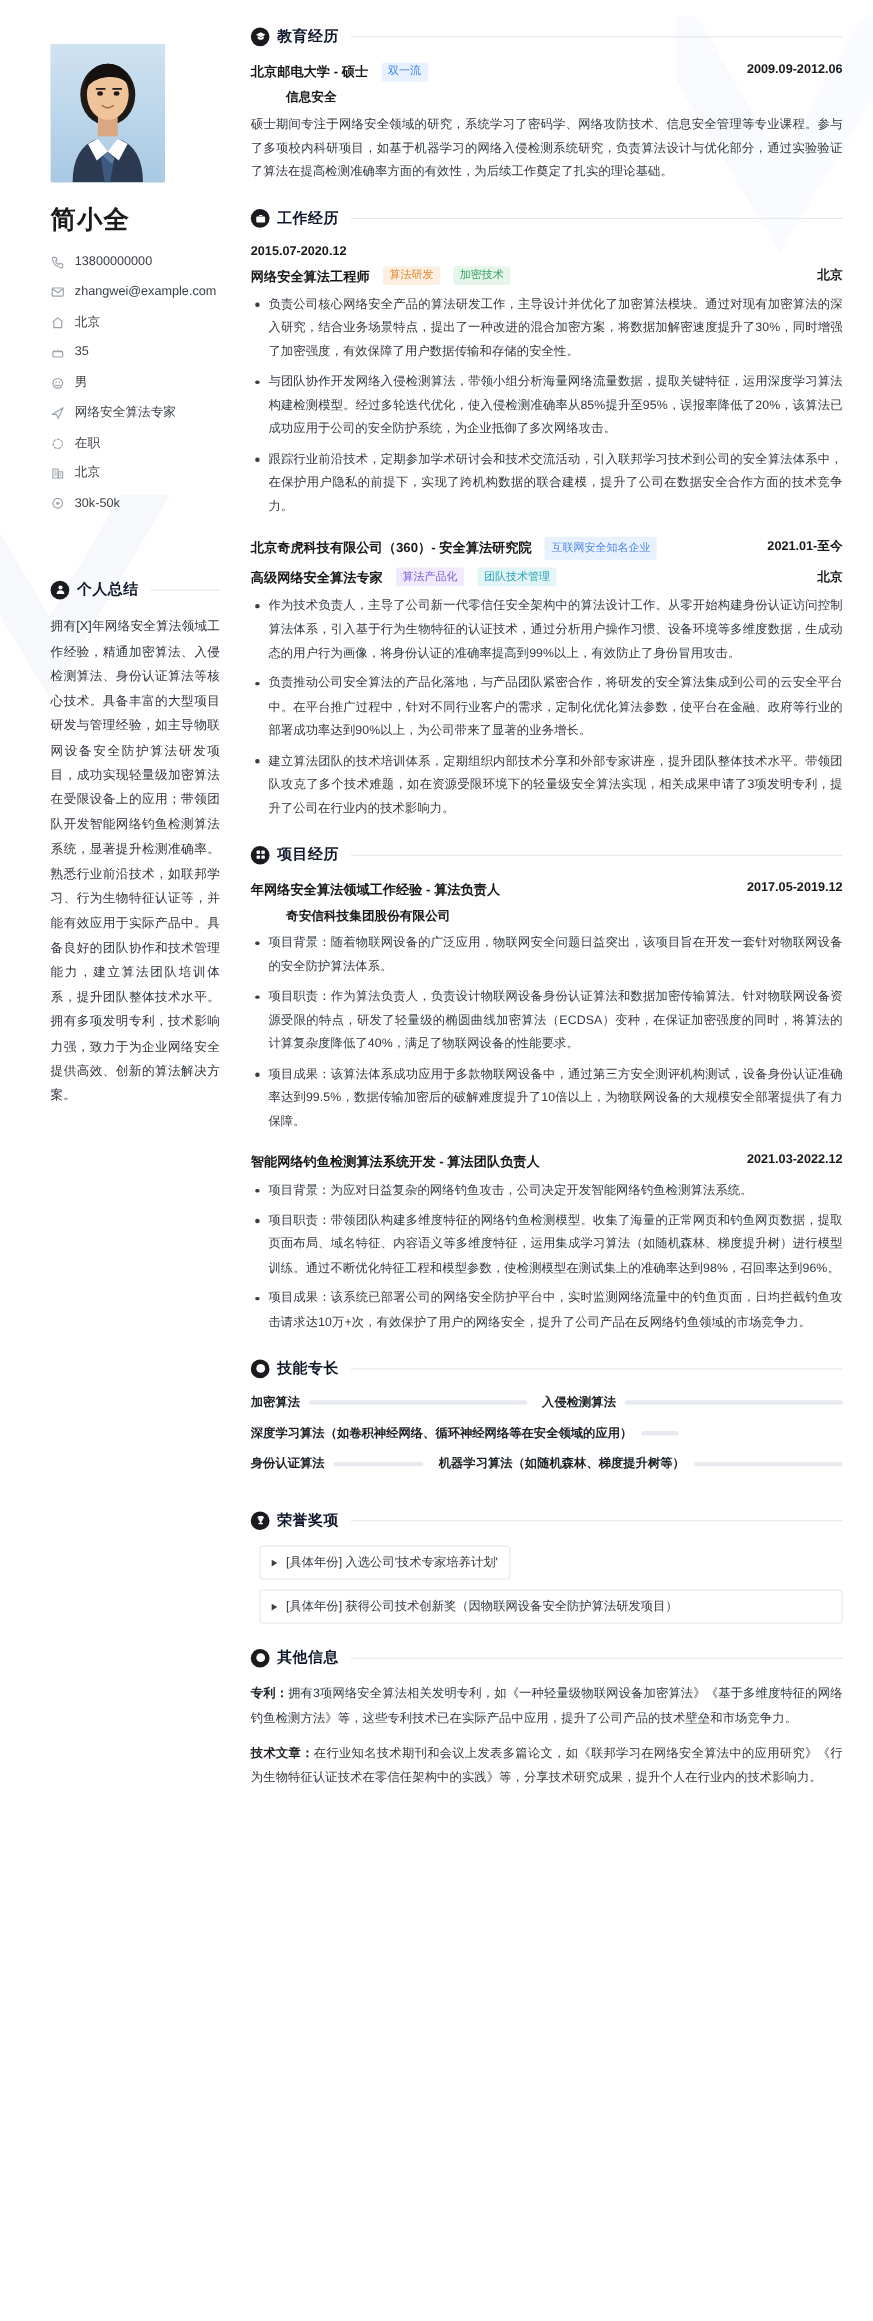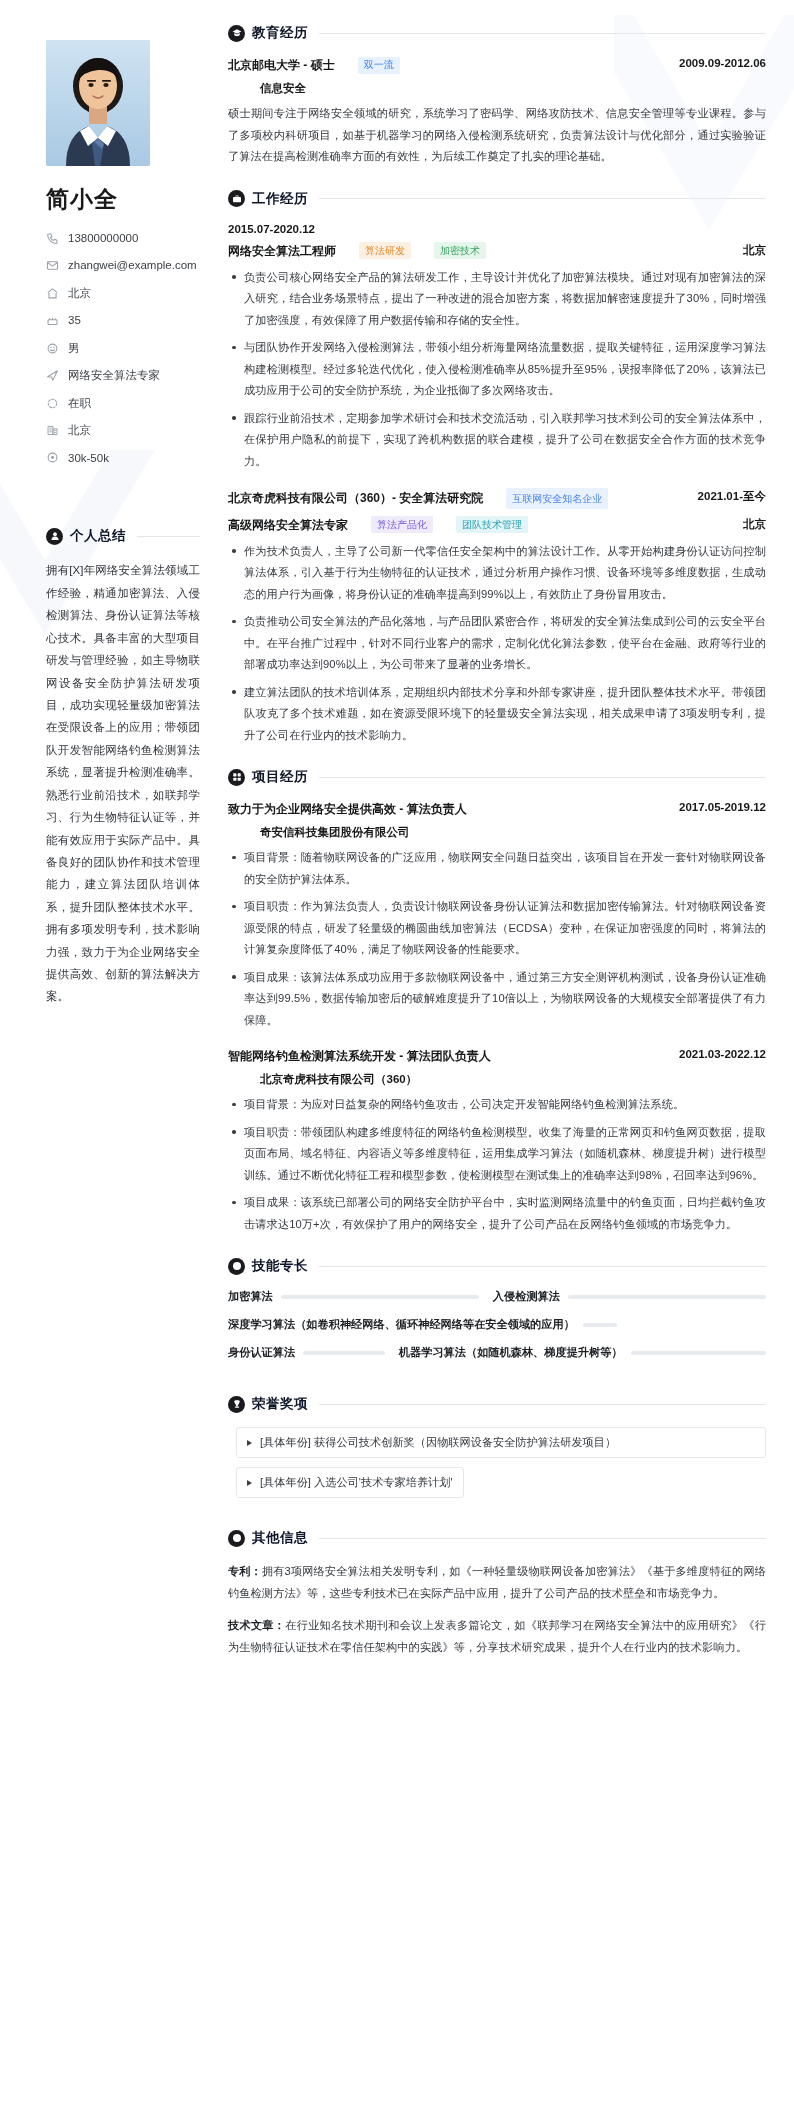--- a/index.html
+++ b/index.html
@@ -86,21 +86,21 @@
     padding: 24px 28px 34px 10px;
   }
   .section { margin-bottom: 22px; }
 
   .entry { margin-bottom: 16px; }
   .entry-row {
     display:flex; align-items:flex-start; justify-content:space-between;
     gap: 10px;
     margin-bottom: 7px;
   }
-  .entry-left { display:flex; align-items:center; flex-wrap:wrap; gap:23px; min-width:0; }
+  .entry-left { display:flex; align-items:center; flex-wrap:wrap; gap:12px; min-width:0; }
   .entry-title { font-size: 12px; font-weight:700; color:#17181a; line-height:1.5; }
   .entry-right { font-size: 11.5px; color:#17181a; font-weight:700; white-space:nowrap; padding-top:1px; }
   .entry-sub { font-size: 11.5px; font-weight:700; color:#17181a; margin-bottom:7px;margin-left:32px; }
 
   .tag {
     display:inline-block;
     font-size: 10px;
     line-height: 1;
     padding: 3.5px 6px;
     border-radius: 2px;
@@ -431,40 +431,39 @@
               <rect x="9" y="9" width="5" height="5" rx="1"></rect>
             </svg>
         </span>
         <span class="sec-title">项目经历</span>
         <span class="sec-rule"></span>
       </div>
 
       <div class="entry">
         <div class="entry-row">
           <div class="entry-left">
-            <span class="entry-title">致力于为企业网络安全提供高效 - 算法负责人</span>
+            <span class="entry-title">年网络安全算法领域工作经验 - 算法负责人</span>
           </div>
           <div class="entry-right">2017.05-2019.12</div>
         </div>
         <div class="entry-sub">奇安信科技集团股份有限公司</div>
         <ul class="bullets">
           <li>项目背景：随着物联网设备的广泛应用，物联网安全问题日益突出，该项目旨在开发一套针对物联网设备的安全防护算法体系。</li>
           <li>项目职责：作为算法负责人，负责设计物联网设备身份认证算法和数据加密传输算法。针对物联网设备资源受限的特点，研发了轻量级的椭圆曲线加密算法（ECDSA）变种，在保证加密强度的同时，将算法的计算复杂度降低了40%，满足了物联网设备的性能要求。</li>
           <li>项目成果：该算法体系成功应用于多款物联网设备中，通过第三方安全测评机构测试，设备身份认证准确率达到99.5%，数据传输加密后的破解难度提升了10倍以上，为物联网设备的大规模安全部署提供了有力保障。</li>
         </ul>
       </div>
 
       <div class="entry">
         <div class="entry-row">
           <div class="entry-left">
             <span class="entry-title">智能网络钓鱼检测算法系统开发 - 算法团队负责人</span>
           </div>
           <div class="entry-right">2021.03-2022.12</div>
         </div>
-        <div class="entry-sub">北京奇虎科技有限公司（360）</div>
         <ul class="bullets">
           <li>项目背景：为应对日益复杂的网络钓鱼攻击，公司决定开发智能网络钓鱼检测算法系统。</li>
           <li>项目职责：带领团队构建多维度特征的网络钓鱼检测模型。收集了海量的正常网页和钓鱼网页数据，提取页面布局、域名特征、内容语义等多维度特征，运用集成学习算法（如随机森林、梯度提升树）进行模型训练。通过不断优化特征工程和模型参数，使检测模型在测试集上的准确率达到98%，召回率达到96%。</li>
           <li>项目成果：该系统已部署公司的网络安全防护平台中，实时监测网络流量中的钓鱼页面，日均拦截钓鱼攻击请求达10万+次，有效保护了用户的网络安全，提升了公司产品在反网络钓鱼领域的市场竞争力。</li>
         </ul>
       </div>
     </section>
 
     <section class="section">
       <div class="sec-head">
@@ -517,28 +516,28 @@
               <path d="M4.5 2h7v4a3.5 3.5 0 0 1-7 0z"></path>
               <rect x="6.6" y="9" width="2.8" height="3"></rect>
               <rect x="4.6" y="12" width="6.8" height="1.8" rx=".6"></rect>
               <path d="M3.4 3h1.2v2.6A1.6 1.6 0 0 1 3.4 4zM12.6 3h-1.2v2.6A1.6 1.6 0 0 0 12.6 4z"></path>
             </svg>
         </span>
         <span class="sec-title">荣誉奖项</span>
         <span class="sec-rule"></span>
       </div>
 
+      <div class="award" style="display:inline-flex">
+        <span class="award-caret"></span>
+        <span>[具体年份] 入选公司'技术专家培养计划'</span>
+      </div>
       <div class="award">
         <span class="award-caret"></span>
         <span>[具体年份] 获得公司技术创新奖（因物联网设备安全防护算法研发项目）</span>
       </div>
-      <div class="award" style="display:inline-flex">
-        <span class="award-caret"></span>
-        <span>[具体年份] 入选公司'技术专家培养计划'</span>
-      </div>
     </section>
 
     <section class="section">
       <div class="sec-head">
         <span class="sec-badge">
           <svg viewBox="0 0 16 16" fill="currentColor">
               <circle cx="8" cy="8" r="6.4"></circle>
               <rect x="7.2" y="6.6" width="1.6" height="5" fill="#fff" rx=".6"></rect>
               <circle cx="8" cy="4.6" r="1" fill="#fff"></circle>
             </svg>

